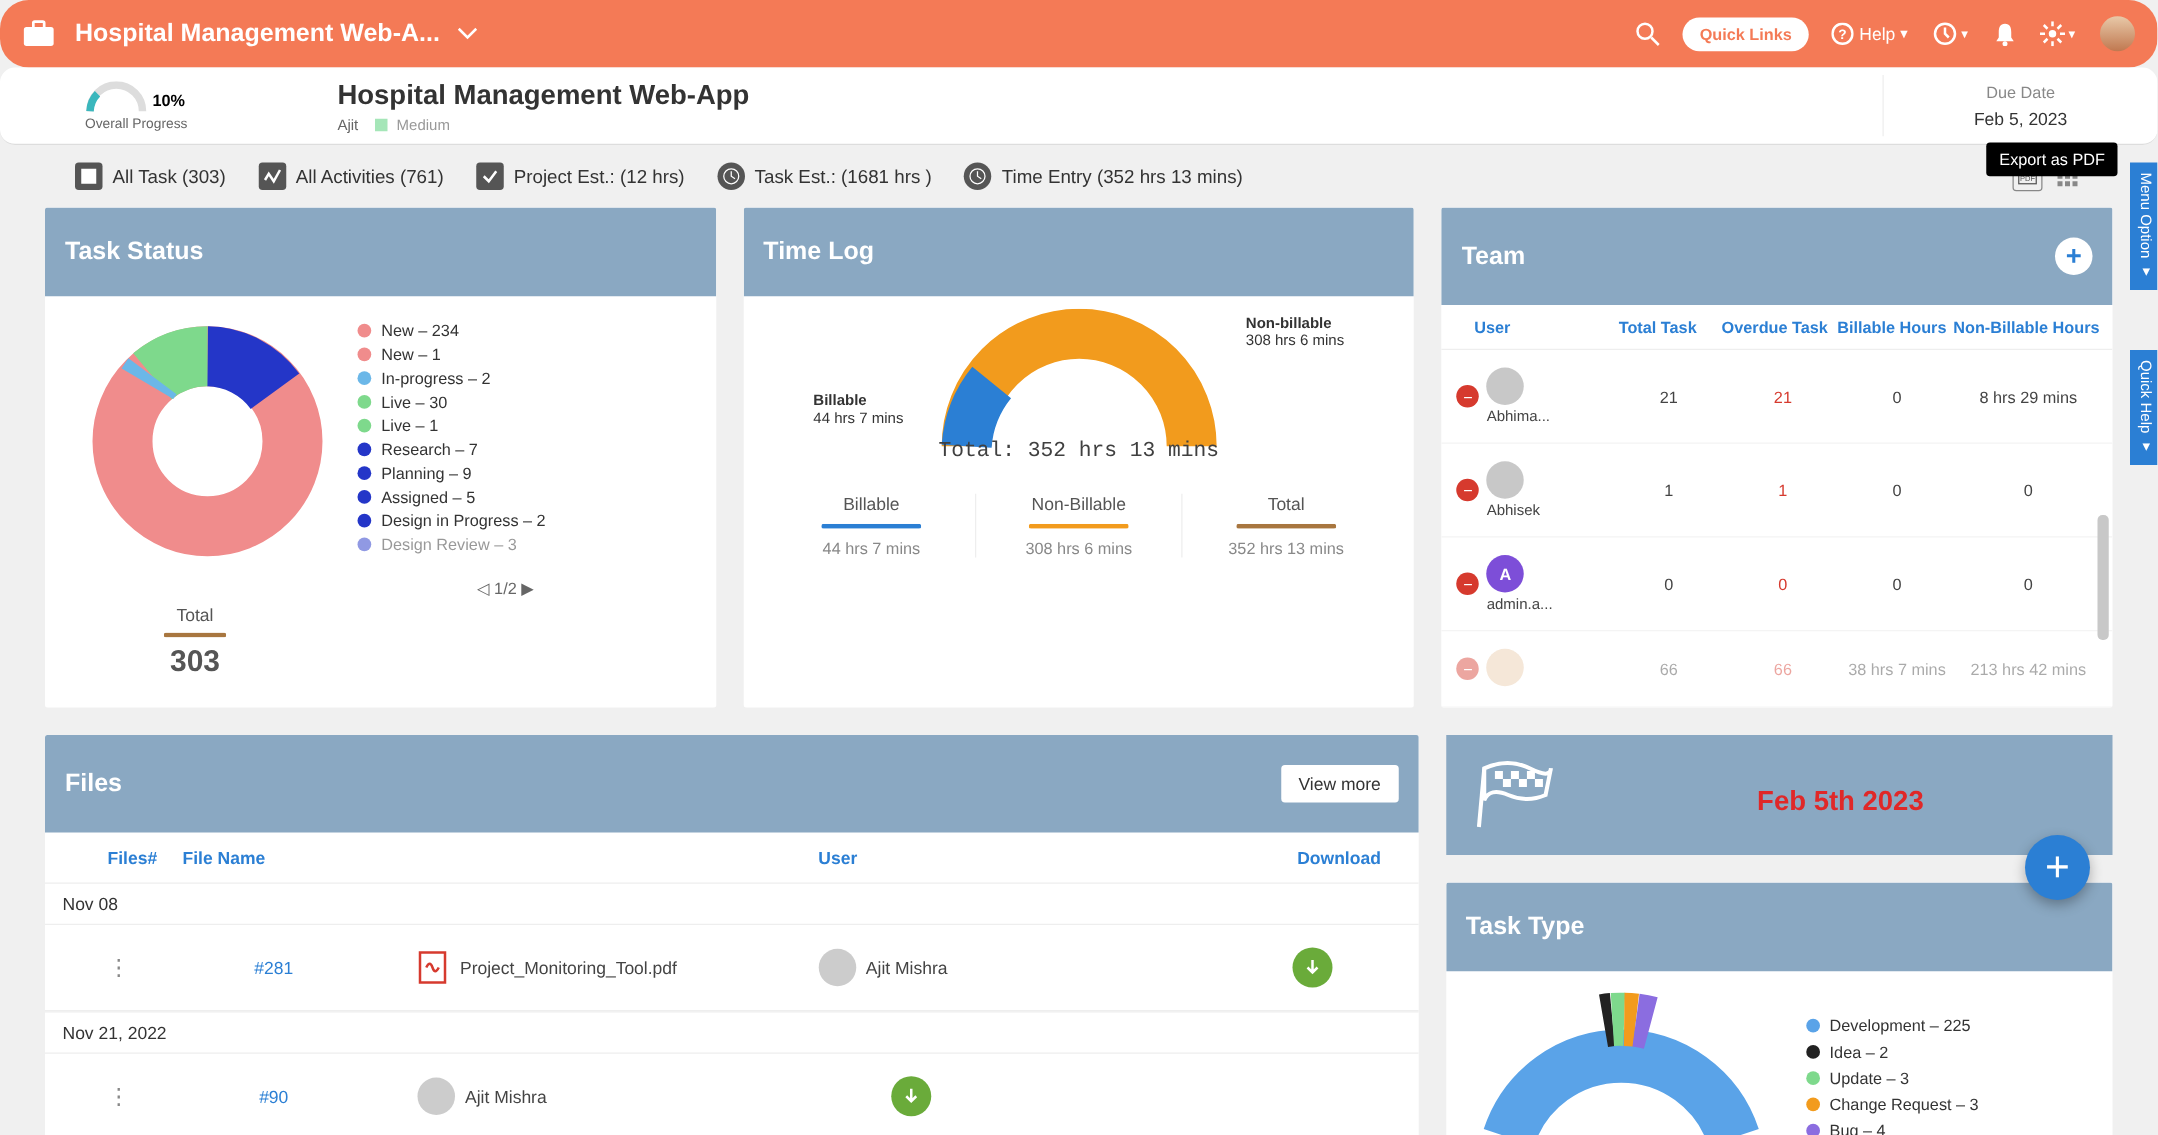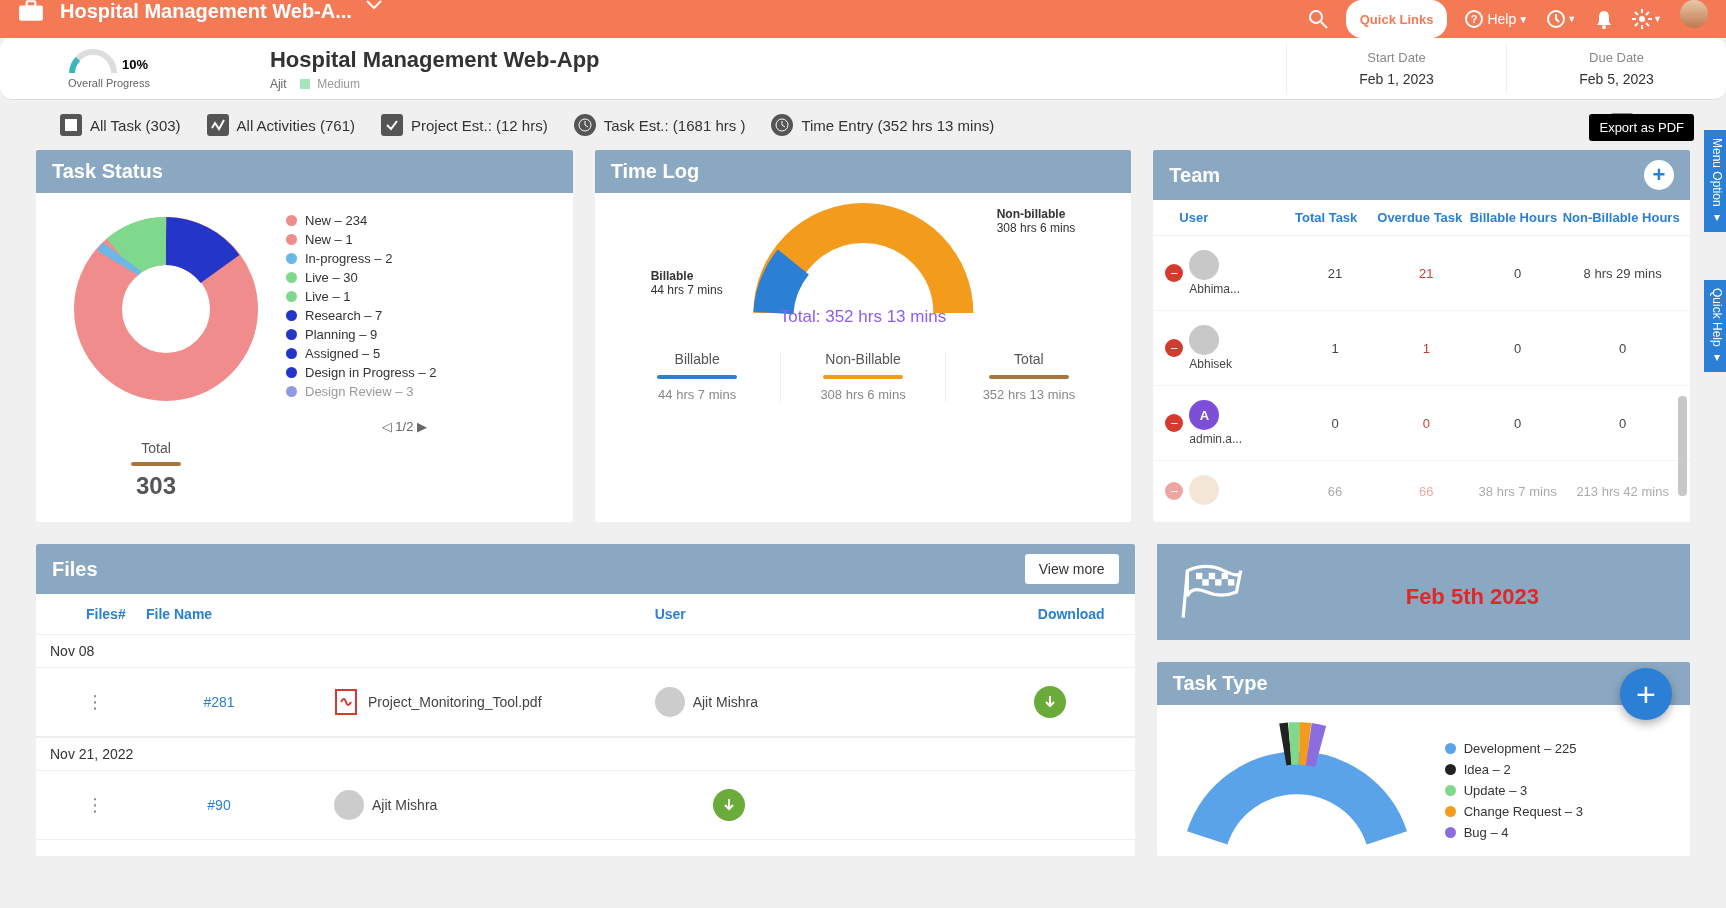--- a/index.html
+++ b/index.html
@@ -1,19 +1,19 @@
 <!DOCTYPE html>
 <html><head>
 <meta charset="utf-8">
 <style>
 * { margin:0; padding:0; box-sizing:border-box; font-family: Arial, Helvetica, sans-serif; }
 body { background:#f0f0f0; width:1726px; height:908px; overflow:hidden; position:relative; }
 
 
-.topbar { background:#F47A56; height:38px; display:flex; padding:0 18px; color:#fff; }
+.topbar { background:#F47A56; height:54px; display:flex; align-items:center; padding:0 18px; color:#fff;border-radius:23px; }
 .topbar .briefcase { width:26px; height:22px; display:inline-block; margin-right:16px; }
 .topbar .title { font-size:20px; font-weight:600; }
 .topbar .chevron { margin-left:14px; }
 .topbar .spacer { flex:1; }
 .topbar .icon, .topbar .ql, .topbar .help { margin-left:18px; display:flex; align-items:center; cursor:pointer; }
 .ql { background:#fff; color:#F47A56; font-size:13px; font-weight:600; padding:6px 14px; border-radius:16px; }
 .help { font-size:14px; }
 .avatar-img { width:28px; height:28px; border-radius:50%; background:linear-gradient(#e8c9a8,#c07850); margin-left:18px; }
 
 
@@ -40,21 +40,21 @@
 
 
 .sidetab { position:absolute; right:0; width:22px; writing-mode:vertical-rl; background:#2b7fd4; color:#fff; font-size:12px; text-align:center; padding:8px 2px; cursor:pointer; }
 .sidetab.menu { top:130px; }
 .sidetab.quick { top:280px; }
 
 
 .grid { padding:0 36px; }
 .row { display:flex; gap:22px; margin-bottom:22px; }
 .panel { background:#fff; border-radius:2px; flex:1; overflow:hidden; }
-.phead { background:#8aa8c2; color:#fff; font-size:20px; font-weight:600; padding:10px 16px; display:flex; align-items:center; }
+.phead { background:#8aa8c2; color:#fff; font-size:20px; font-weight:600; padding:24px 16px; display:flex; align-items:center; }
 .phead .addbtn { margin-left:auto; width:30px; height:30px; border-radius:50%; background:#fff; color:#2b7fd4; display:flex; align-items:center; justify-content:center; font-size:22px; font-weight:bold; cursor:pointer; }
 
 
 .ts-body { display:flex; padding:16px 10px 8px 30px; }
 .donut { width:200px; height:200px; }
 .ts-legend { font-size:13px; color:#333; padding-left:20px; }
 .ts-legend div { margin:4px 0; display:flex; align-items:center; }
 .lg-dot { width:11px; height:11px; border-radius:50%; margin-right:8px; display:inline-block; flex-shrink:0; }
 .ts-pager { text-align:center; font-size:13px; color:#666; margin-top:2px; }
 .ts-total { text-align:center; color:#555; padding:6px 0 14px; }
@@ -194,24 +194,20 @@
   <div style="margin-left:80px;">
     <div class="proj-name">Hospital Management Web-App</div>
     <div class="proj-sub">
       <span>Ajit</span>
       <span class="prio-chip"></span>
       <span style="color:#999;">Medium</span>
     </div>
   </div>
   <span class="spacer"></span>
   <div class="date">
-    <div class="lbl">Start Date</div>
-    <div class="val">Feb 1, 2023</div>
-  </div>
-  <div class="date">
     <div class="lbl">Due Date</div>
     <div class="val">Feb 5, 2023</div>
   </div>
 </div>
 
 <div class="stats">
   <div class="item">
       <span class="sicon">
         <svg width="14" height="14">
           <rect x="1" y="1" width="12" height="12" fill="#fff"></rect>
@@ -348,21 +344,21 @@
   <div class="panel" style="flex:1;">
     <div class="phead">Time Log</div>
     <div class="tl-body">
       <div class="tl-chart">
         <svg width="100%" height="120" viewBox="0 0 300 120">
           <path d="M60 110 A90 90 0 0 1 240 110" fill="none" stroke="#f29b1d" stroke-width="40"></path>
           <path d="M60 110 A90 90 0 0 1 80 59" fill="none" stroke="#2b7fd4" stroke-width="40"></path>
         </svg>
         <div class="tl-lbl" style="left:36px; top:66px; text-align:left;"><b>Billable</b><br><span>44 hrs 7 mins</span></div>
         <div class="tl-lbl" style="right:36px; top:4px; text-align:left;"><b>Non-billable</b><br><span>308 hrs 6 mins</span></div>
-        <div class="tl-lbl" style="left:0; right:0; bottom:6px; font-size:17px; color:#8b5cf6;">Total: 352 hrs 13 mins</div>
+        <div class="tl-lbl" style="left:0; right:0; bottom:6px; font-size:17px; color:#404040;font-family:Liberation Mono, monospace;">Total: 352 hrs 13 mins</div>
       </div>
       <div class="tl-cols" id="tl-cols">
             <div class="tl-col">
               <div class="h">Billable</div>
               <hr style="border-top-color:#2b7fd4">
               <div class="v">44 hrs 7 mins</div>
             </div>
             <div class="tl-col">
               <div class="h">Non-Billable</div>
               <hr style="border-top-color:#f29b1d">

